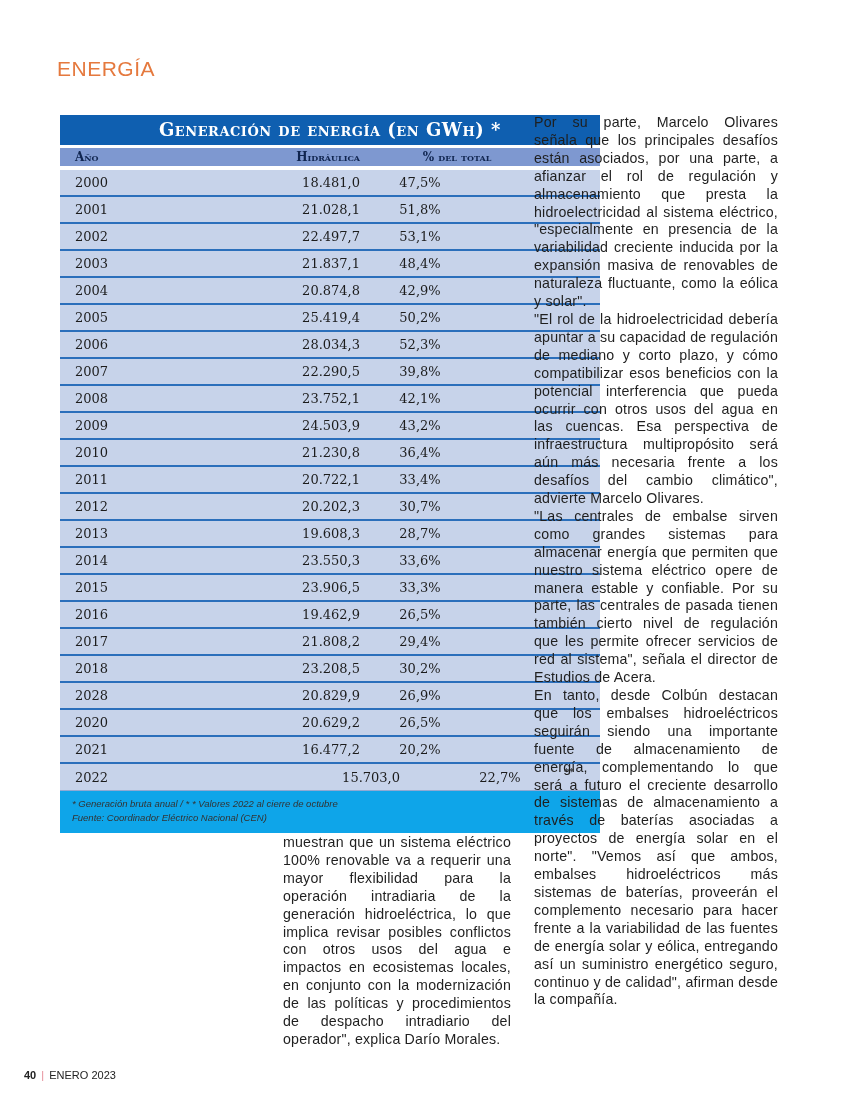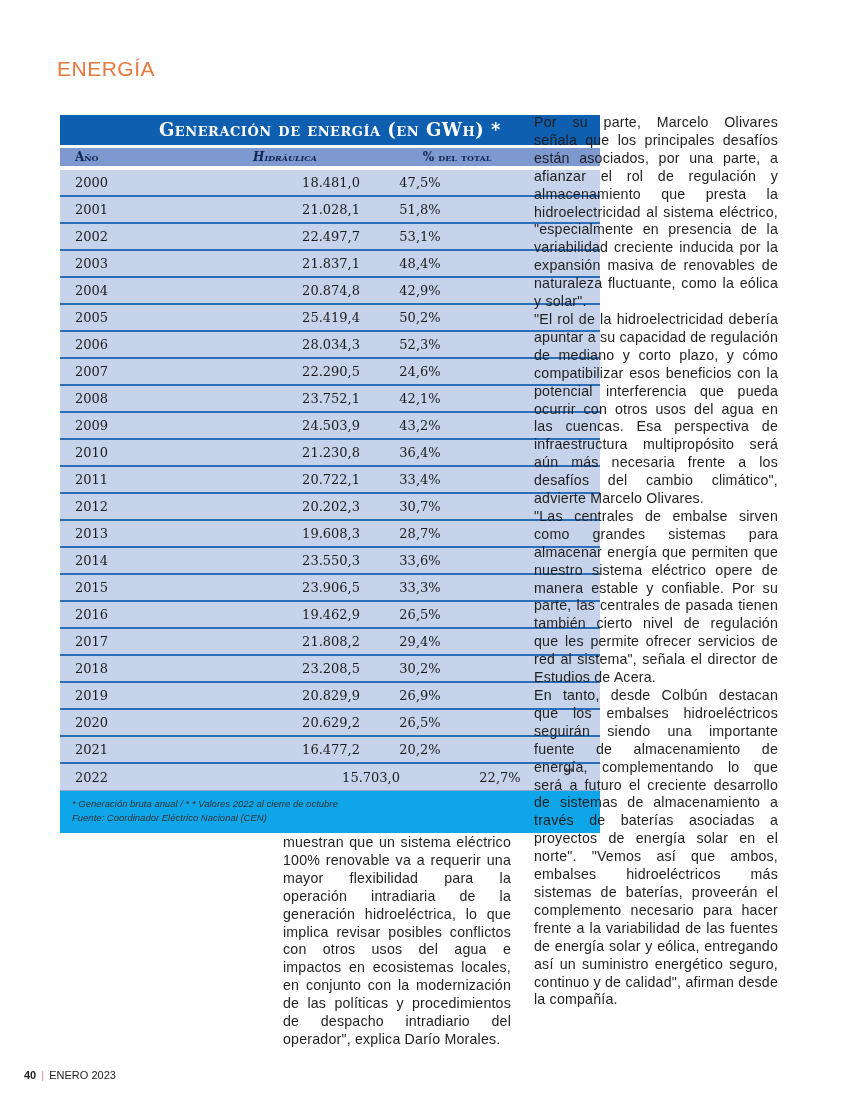--- a/index.html
+++ b/index.html
@@ -4,21 +4,21 @@
 <style>
   html, body { margin: 0; padding: 0; background: #ffffff; }
   body { width: 850px; height: 1102px; position: relative; overflow: hidden; font-family: "DejaVu Sans", sans-serif; color: #1e1e1e; }
 
   .section-label { position: absolute; left: 57px; top: 57px; font-family: "Liberation Sans", sans-serif; font-size: 21px; color: #e5793e; letter-spacing: 0.5px; }
 
   .table-box { position: absolute; left: 60px; top: 115px; width: 540px; }
   .tbl-title { background: #0f5fb0; height: 30px; color: #ffffff; text-align: center; font-family: "DejaVu Serif", serif; font-weight: bold; font-size: 18px; line-height: 30px; font-variant: small-caps; letter-spacing: 0.5px; }
   .tbl-head { background: #7e98d0; height: 18px; margin-top: 3px; display: flex; align-items: center; font-family: "DejaVu Serif", serif; font-weight: bold; font-size: 12px; color: #10254f; font-variant: small-caps; }
   .tbl-head .c1 { width: 150px; padding-left: 15px; box-sizing: border-box; }
-  .tbl-head .c2 { width: 150px; text-align: center; font-style: italic; }
+  .tbl-head .c2 { width: 150px; text-align: right; }
   .tbl-head .c3 { width: 154px; text-align: center; padding-left: 40px; box-sizing: border-box; }
 
   .tbl-body { background: #c7d3ea; margin-top: 4px; }
   .tbl-row { display: flex; align-items: center; height: 25px; border-bottom: 2px solid #2b6fbb; font-family: "DejaVu Serif", serif; font-size: 13px; color: #1c1c1c; }
   .tbl-row.last { border-bottom: 1px solid #8fa9d3; height: 26px; gap: 40px; }
   .tbl-row .c1 { width: 150px; padding-left: 15px; box-sizing: border-box; }
   .tbl-row .c2 { width: 150px; text-align: right; box-sizing: border-box; }
   .tbl-row .c3 { width: 120px; text-align: center; box-sizing: border-box; position: relative; }
   .tbl-row .c3 .note { position: absolute; left: 100%; top: -4px; font-size: 10px; padding-left: 4px; }
 
@@ -77,21 +77,21 @@
         <div class="c3"><span>50,2%</span><span class="note"></span></div>
       </div>
       <div class="tbl-row">
         <div class="c1">2006</div>
         <div class="c2">28.034,3</div>
         <div class="c3"><span>52,3%</span><span class="note"></span></div>
       </div>
       <div class="tbl-row">
         <div class="c1">2007</div>
         <div class="c2">22.290,5</div>
-        <div class="c3"><span>24,6%</span><span class="note"></span></div>
+        <div class="c3"><span>39,8%</span><span class="note"></span></div>
       </div>
       <div class="tbl-row">
         <div class="c1">2008</div>
         <div class="c2">23.752,1</div>
         <div class="c3"><span>42,1%</span><span class="note"></span></div>
       </div>
       <div class="tbl-row">
         <div class="c1">2009</div>
         <div class="c2">24.503,9</div>
         <div class="c3"><span>43,2%</span><span class="note"></span></div>
@@ -135,21 +135,21 @@
         <div class="c1">2017</div>
         <div class="c2">21.808,2</div>
         <div class="c3"><span>29,4%</span><span class="note"></span></div>
       </div>
       <div class="tbl-row">
         <div class="c1">2018</div>
         <div class="c2">23.208,5</div>
         <div class="c3"><span>30,2%</span><span class="note"></span></div>
       </div>
       <div class="tbl-row">
-        <div class="c1">2019</div>
+        <div class="c1">2028</div>
         <div class="c2">20.829,9</div>
         <div class="c3"><span>26,9%</span><span class="note"></span></div>
       </div>
       <div class="tbl-row">
         <div class="c1">2020</div>
         <div class="c2">20.629,2</div>
         <div class="c3"><span>26,5%</span><span class="note"></span></div>
       </div>
       <div class="tbl-row">
         <div class="c1">2021</div>

